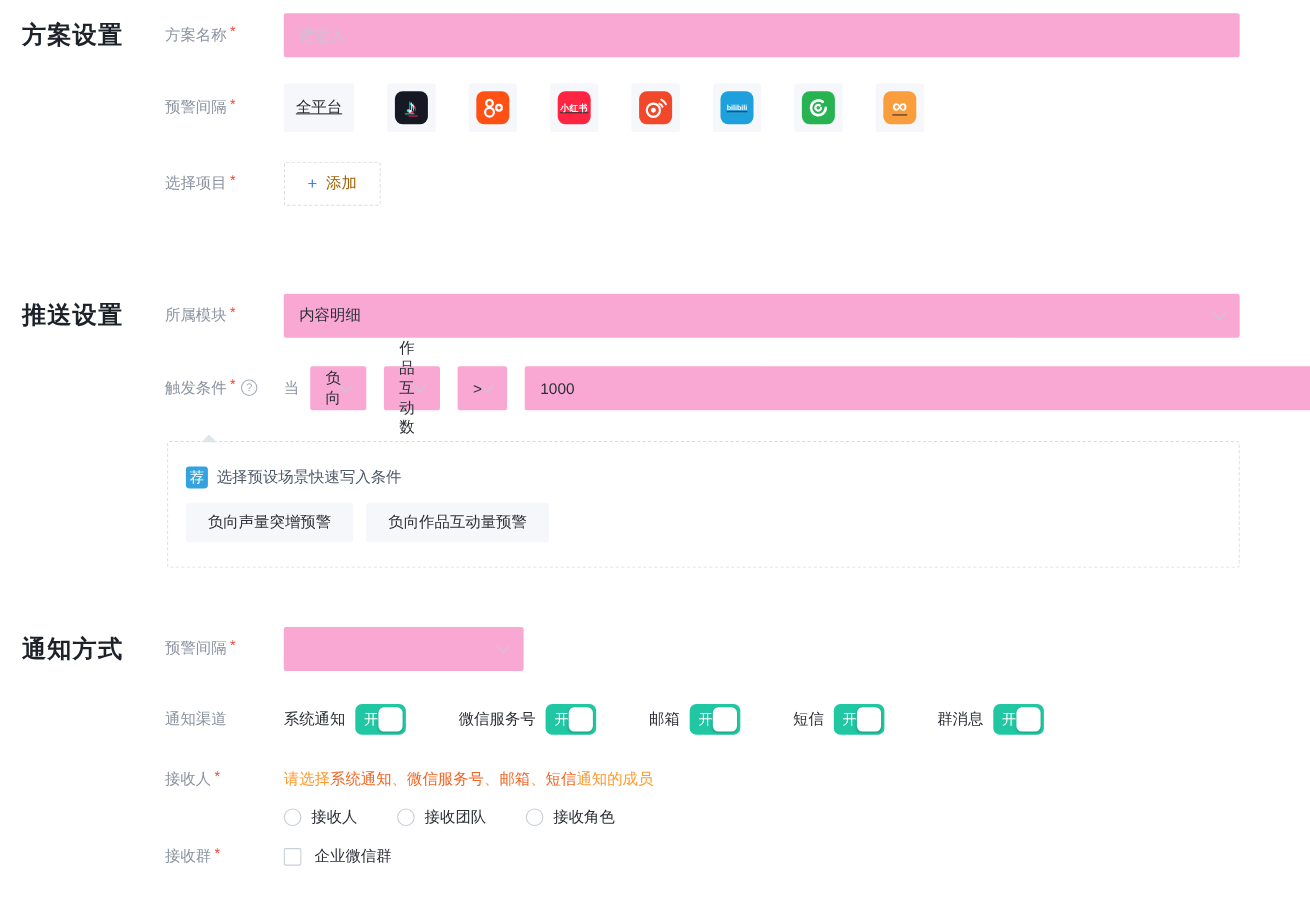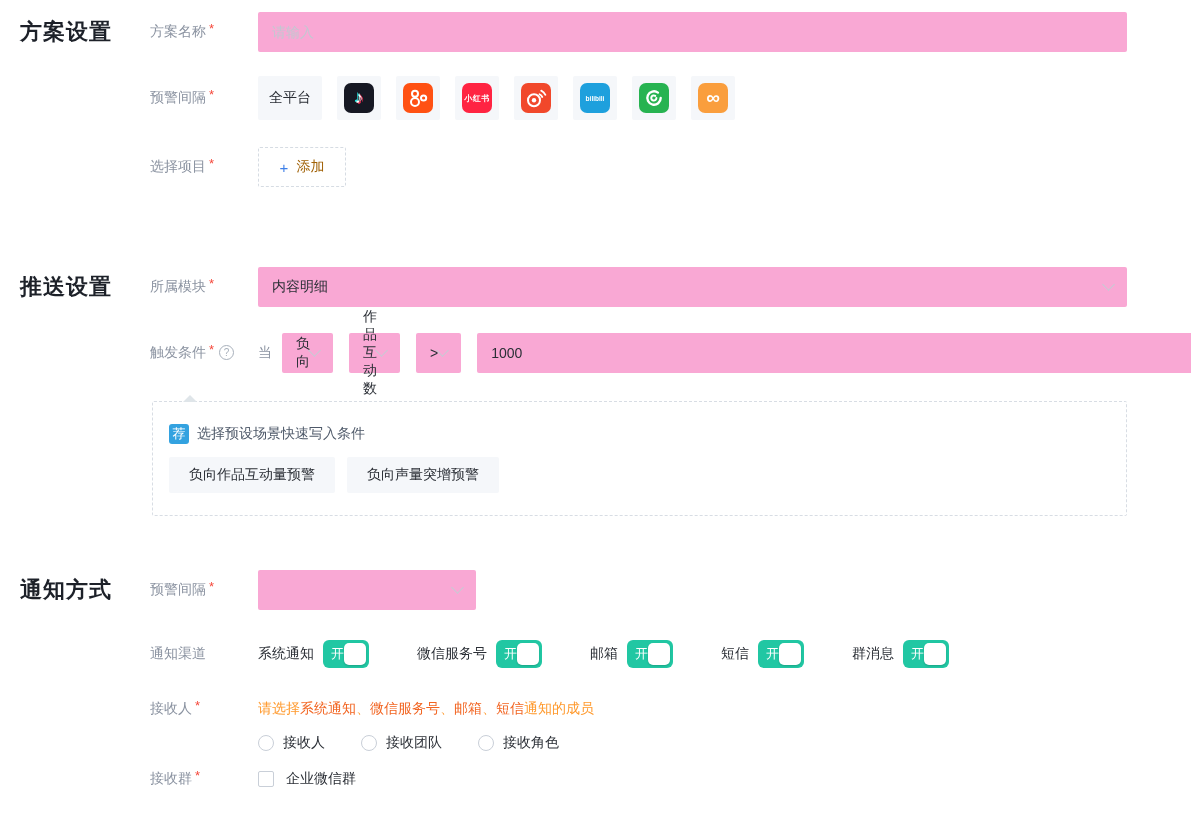--- a/index.html
+++ b/index.html
@@ -14,21 +14,21 @@
   .control { display: flex; align-items: center; }
 
   
   .box-input, .select { background: #f9a8d4; border: none; border-radius: 2px; height: 40px; display: flex; align-items: center; padding: 0 14px; color: #2b2f36; }
   .box-input.full, .select.full { flex: 1; }
   input.box-input { width: 100%; font-size: 14px; outline: none; font-family: inherit; }
   input.box-input::placeholder { color: #c2c8d1; }
   .chevron { width: 9px; height: 9px; border-right: 1.5px solid #c5cbd4; border-bottom: 1.5px solid #c5cbd4; transform: rotate(45deg); margin-left: auto; margin-top: -5px; flex: none; }
 
   
-  .platform-row { gap: 15px; }
+  .platform-row { gap: 30px; text-decoration: underline; }
   .all-btn { width: 64px; height: 44px; background: #f5f7fa; border-radius: 2px; display: flex; align-items: center; justify-content: center; color: #2b2f36; cursor: pointer; }
   .tile { width: 44px; height: 44px; background: #f5f7fa; border-radius: 2px; display: flex; align-items: center; justify-content: center; cursor: pointer; }
   .badge-ic { width: 30px; height: 30px; border-radius: 7px; display: flex; align-items: center; justify-content: center; color: #fff; overflow: hidden; }
   .ic-douyin { background: #161823; }
   .ic-douyin span { font-size: 17px; text-shadow: -1.5px -1px 0 rgba(37,244,238,.95), 1.5px 1px 0 rgba(254,44,85,.95); }
   .ic-kuaishou { background: #ff5113; }
   .ic-xhs { background: #ff2442; }
   .ic-xhs span { font-size: 8px; font-weight: 700; letter-spacing: .5px; }
   .ic-weibo { background: #f1482b; }
   .ic-bili { background: #1ea0dd; }
@@ -212,22 +212,22 @@
   </div>
 </div>
 
 <div class="preset-box">
   <div class="preset-caret"></div>
   <div class="preset-head">
     <span class="rec-badge">荐</span>
     <span class="preset-hint">选择预设场景快速写入条件</span>
   </div>
   <div class="preset-opts">
+    <div class="preset-opt">负向声量突增预警</div>
     <div class="preset-opt">负向作品互动量预警</div>
-    <div class="preset-opt">负向声量突增预警</div>
   </div>
 </div>
 
 <div class="row mt54">
   <div class="section-title">通知方式</div>
   <div class="label-cell">
     <span class="field-label">预警间隔</span>
     <i class="ast">*</i>
   </div>
   <div class="control">

